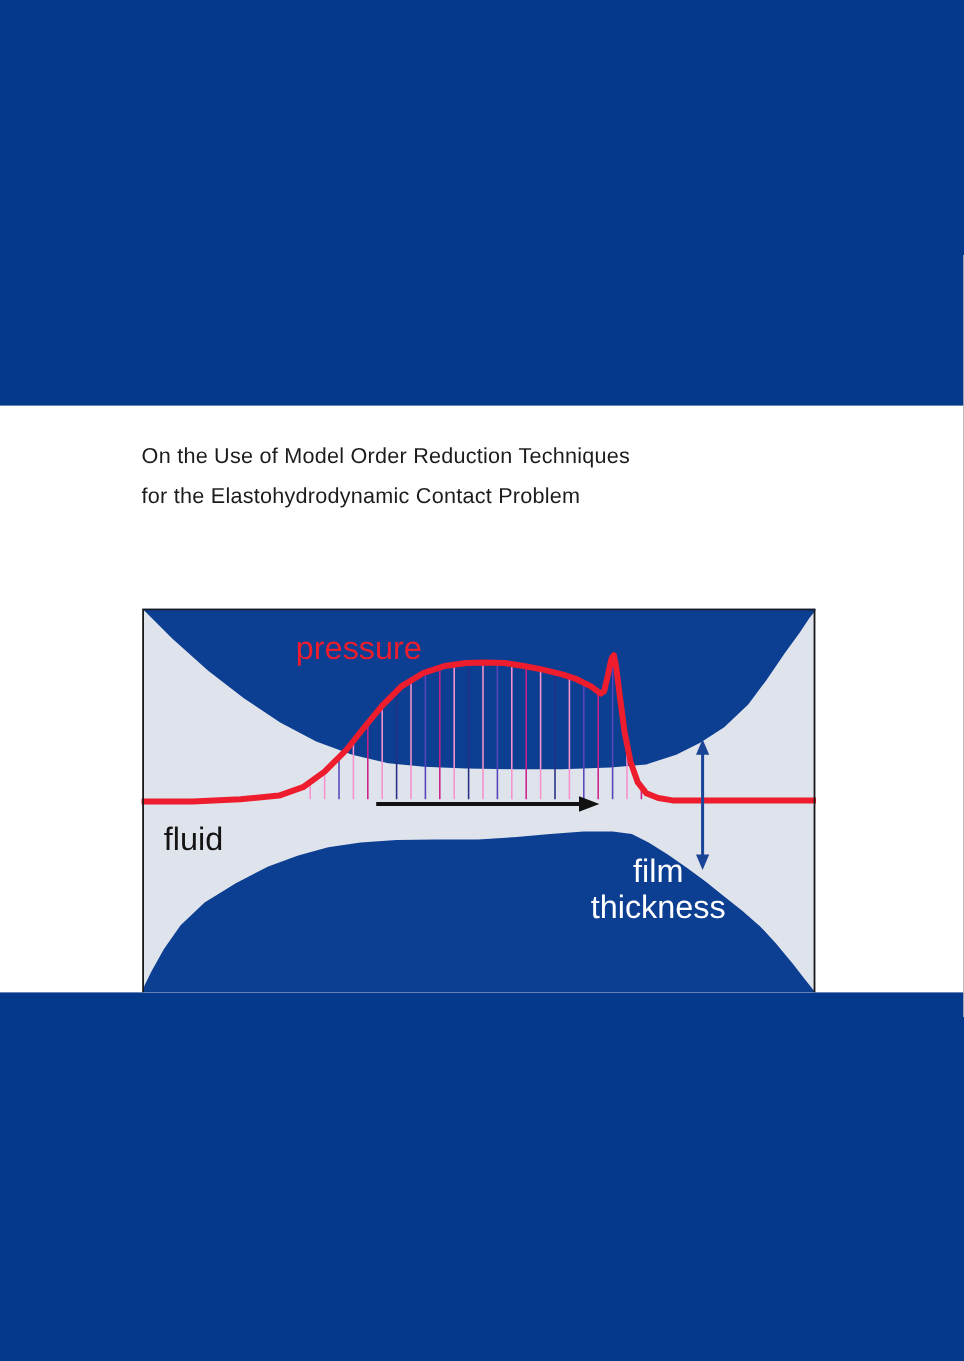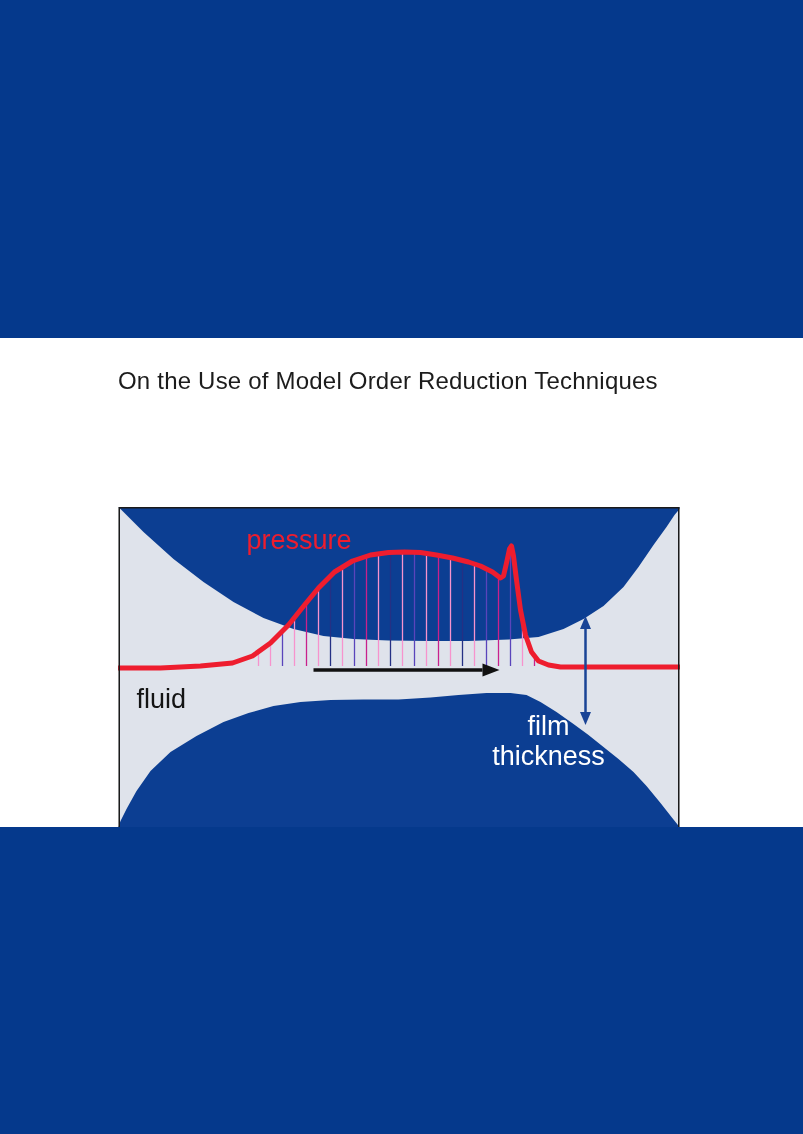--- a/index.html
+++ b/index.html
@@ -9,21 +9,21 @@
     background:#ffffff;
     overflow:hidden;
     font-family:"Liberation Sans", sans-serif;
   }
   .band{position:absolute;left:0;width:803px;}
   .band-top{top:0;height:338px;}
   .band-bottom{top:827px;height:307px;}
   .title{
     position:absolute;
     left:118px;top:364px;
-    font-size:24px;line-height:33px;
+    font-size:18px;line-height:33px;
     letter-spacing:0.2px;
     color:#1c1c1c;
   }
   .diagram{
     position:absolute;
     left:118px;top:507px;
     width:535px;height:320px;
   }
   svg text{font-family:"Liberation Sans", sans-serif;}
 </style>
@@ -31,20 +31,21 @@
 <body>
 
 <div class="page">
 
   <div class="band band-top" style="background-color: rgb(5, 57, 140);"></div>
 
   <div class="band band-bottom" style="background-color: rgb(5, 57, 140);"></div>
 
   <div class="title">
     <div>On the Use of Model Order Reduction Techniques</div>
+    <div>for the Elastohydrodynamic Contact Problem</div>
   </div>
 
   <div class="diagram">
     <svg width="562" height="320" viewBox="0 0 561 320" xmlns="http://www.w3.org/2000/svg">
 
       <rect x="0" y="0" width="561" height="320" fill="#dfe3eb"></rect>
 
       <polygon points="0,0 561,0 561,2 556,8 548,20 535,38 520,60 505,80 485,99 465,112 445,122 420,130 390,132.5 350,134 310,134 270,133.5 235,132 205,129 175,122 145,111 115,95 85,75 55,52 25,25" fill="#0c3e92"></polygon>
 
       <polygon points="0,320 2,314 8,302 18,284 32,264 52,245 78,229 105,215 130,206 155,199 182,195 212,193 245,192.5 280,192.5 312,190.5 340,188 368,186 392,186 408,188 422,195 438,205 455,217 470,228 485,240 500,252 515,265 528,279 542,296 553,310 561,320" fill="#0c3e92"></polygon>

